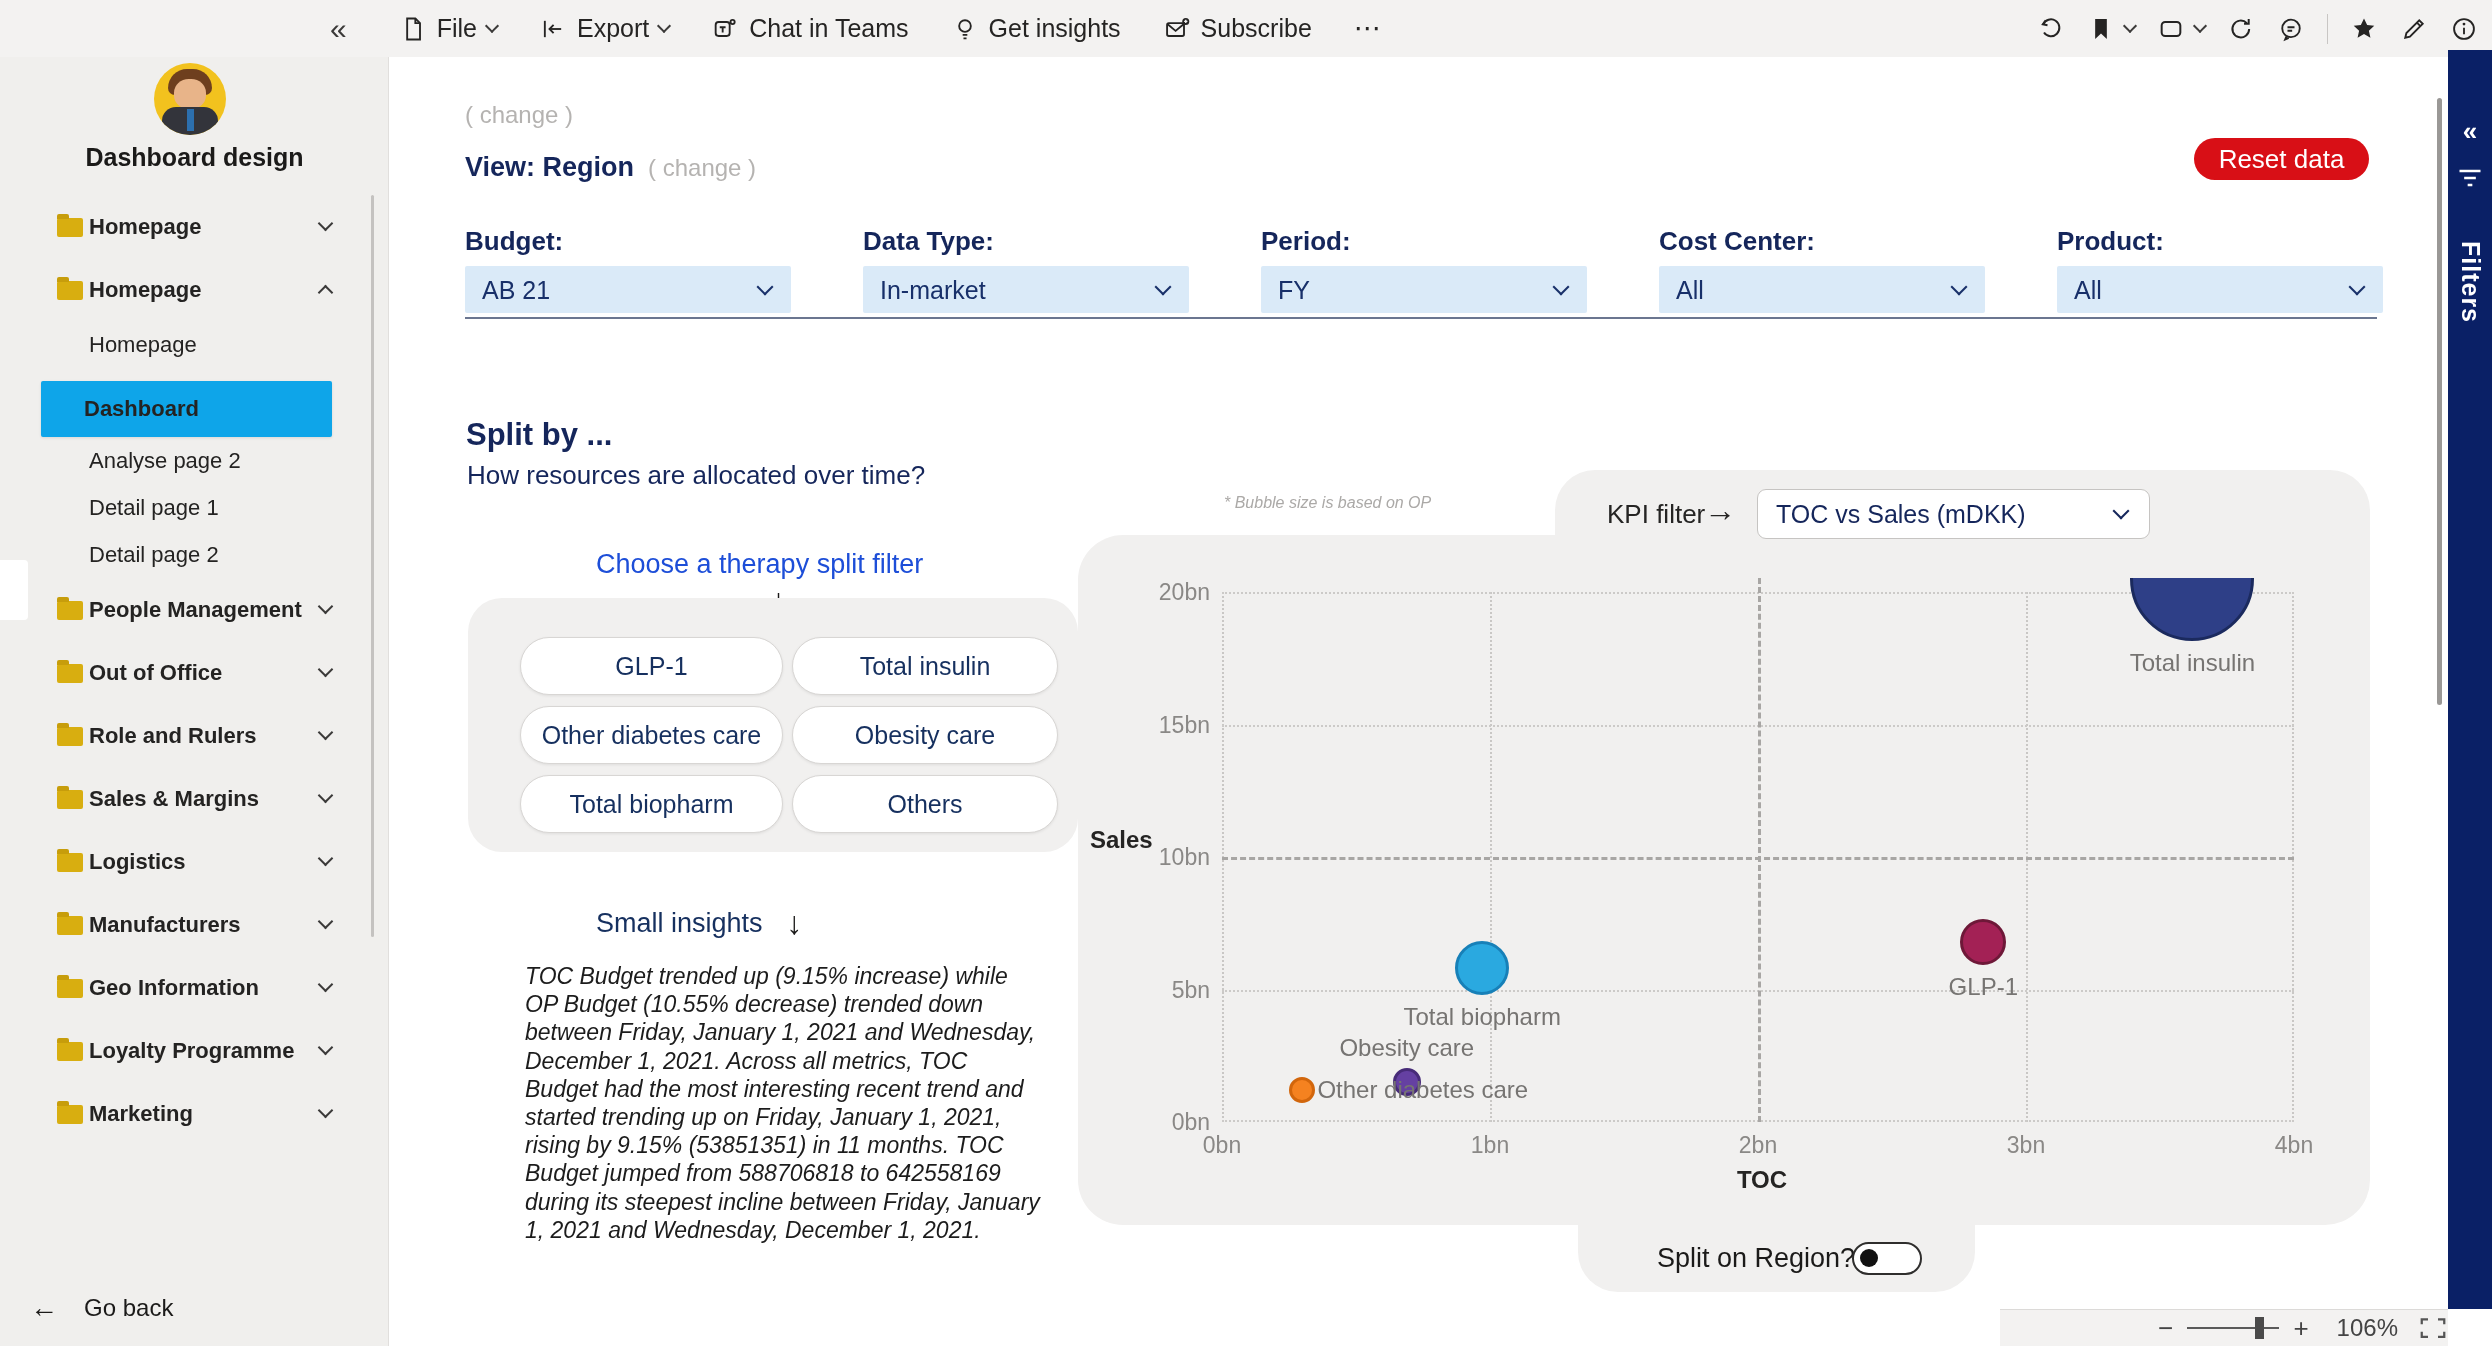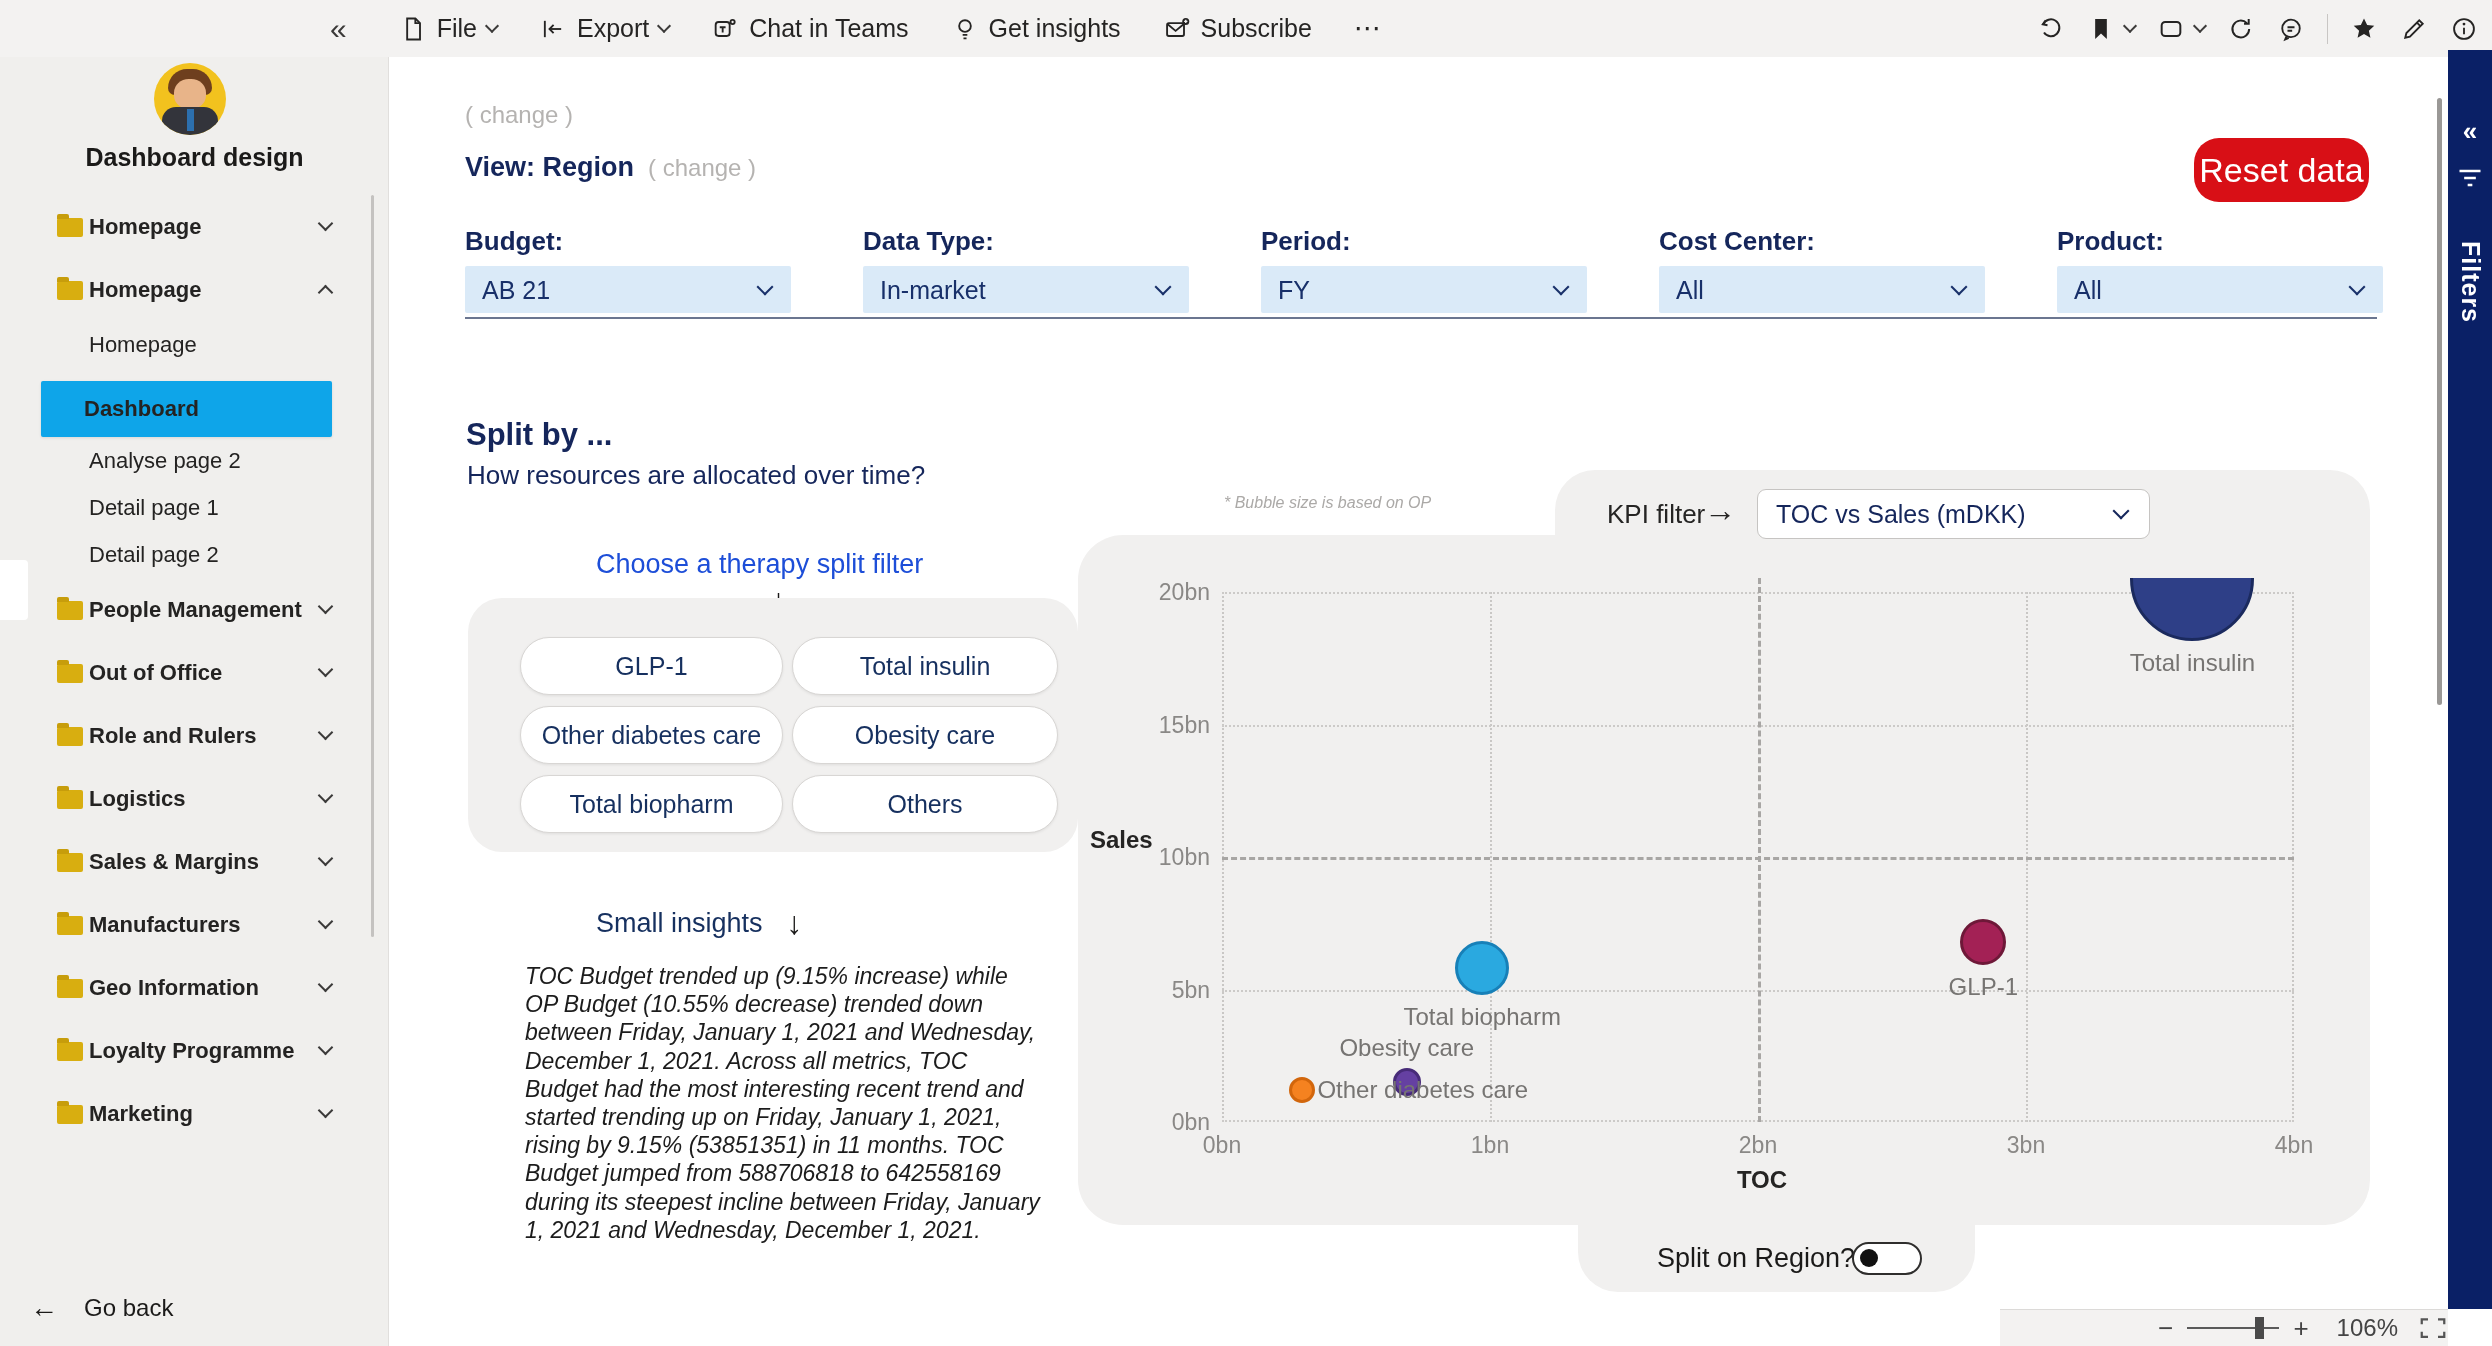--- a/index.html
+++ b/index.html
@@ -44,21 +44,21 @@
   #goback { position:absolute; left:30px; top:1235px; display:flex; align-items:center; gap:26px; cursor:pointer; }
   #goback .arr { font-size:28px; color:#1B1A19; }
   #goback .txt { font-size:24px; color:#1B1A19; }
 
   
   #title-row { position:absolute; left:465px; top:101px; display:flex; align-items:baseline; gap:20px; }
   #page-title { font-size:39px; font-weight:700; color:#15265B; }
   .change-lnk { font-size:24px; color:#B5B3B1; cursor:pointer; }
   #view-row { position:absolute; left:465px; top:152px; display:flex; align-items:baseline; gap:14px; }
   #view-label { font-size:27px; font-weight:600; color:#15265B; }
-  #reset-btn { position:absolute; left:2194px; top:138px; width:175px; height:64px; border-radius:25px; background:#D80F16; color:#fff; font-size:34px; display:flex; align-items:center; justify-content:center; cursor:pointer; font-family:inherit; border:none; }
+  #reset-btn { position:absolute; left:2194px; top:138px; width:175px; height:42px; border-radius:25px; background:#D80F16; color:#fff; font-size:26px; display:flex; align-items:center; justify-content:center; cursor:pointer; font-family:inherit; border:none; }
   #filter-bar { position:absolute; left:465px; top:226px; display:flex; gap:72px; }
   .fgroup { width:326px; }
   .flabel { font-size:26px; font-weight:700; color:#15265B; height:40px; }
   .fbox { position:relative; width:326px; height:47px; background:#DAEAF8; border-radius:2px; cursor:pointer; }
   .fvalue { position:absolute; left:17px; top:50%; transform:translateY(-50%); font-size:25px; color:#18306A; }
   .fchev { position:absolute; right:20px; top:50%; margin-top:-9px; width:12px; height:12px; border-right:2px solid #18306A; border-bottom:2px solid #18306A; transform:rotate(45deg); }
   #filter-divider { position:absolute; left:465px; top:317px; width:1912px; height:2px; background:#6B7690; }
 
   
   #split-title { position:absolute; left:466px; top:417px; font-size:31px; font-weight:700; color:#15265B; }
@@ -281,26 +281,26 @@
         <span class="nav-label">Out of Office</span>
         <span class="nav-chev down"></span>
       </div>
       <div class="nav-item parent">
         <span class="folder-ico"></span>
         <span class="nav-label">Role and Rulers</span>
         <span class="nav-chev down"></span>
       </div>
       <div class="nav-item parent">
         <span class="folder-ico"></span>
+        <span class="nav-label">Sales &amp; Margins</span>
+        <span class="nav-chev down"></span>
+      </div>
+      <div class="nav-item parent">
+        <span class="folder-ico"></span>
         <span class="nav-label">Logistics</span>
-        <span class="nav-chev down"></span>
-      </div>
-      <div class="nav-item parent">
-        <span class="folder-ico"></span>
-        <span class="nav-label">Sales &amp; Margins</span>
         <span class="nav-chev down"></span>
       </div>
       <div class="nav-item parent">
         <span class="folder-ico"></span>
         <span class="nav-label">Manufacturers</span>
         <span class="nav-chev down"></span>
       </div>
       <div class="nav-item parent">
         <span class="folder-ico"></span>
         <span class="nav-label">Geo Information</span>

